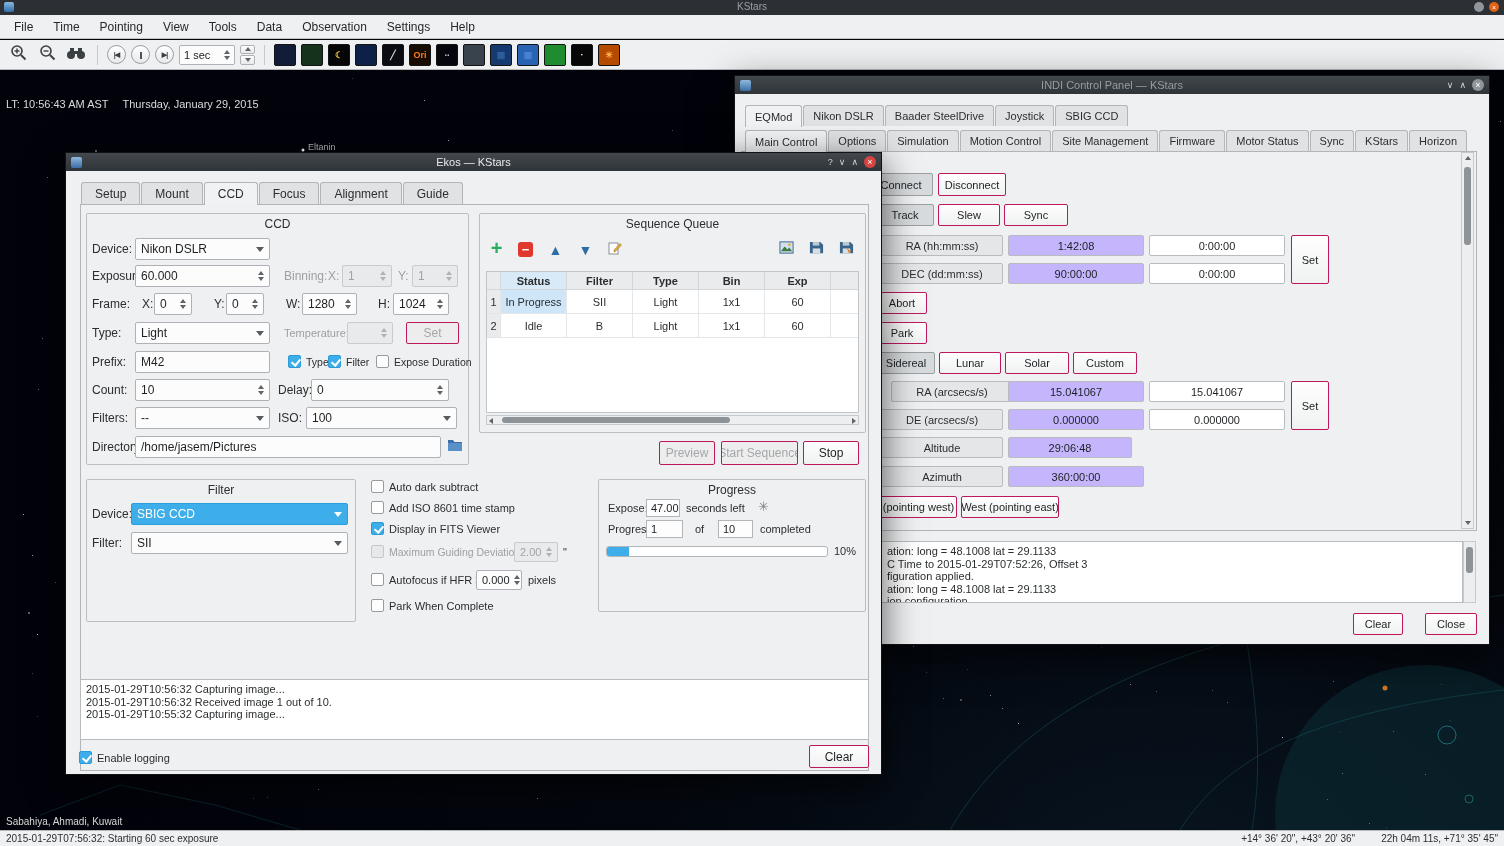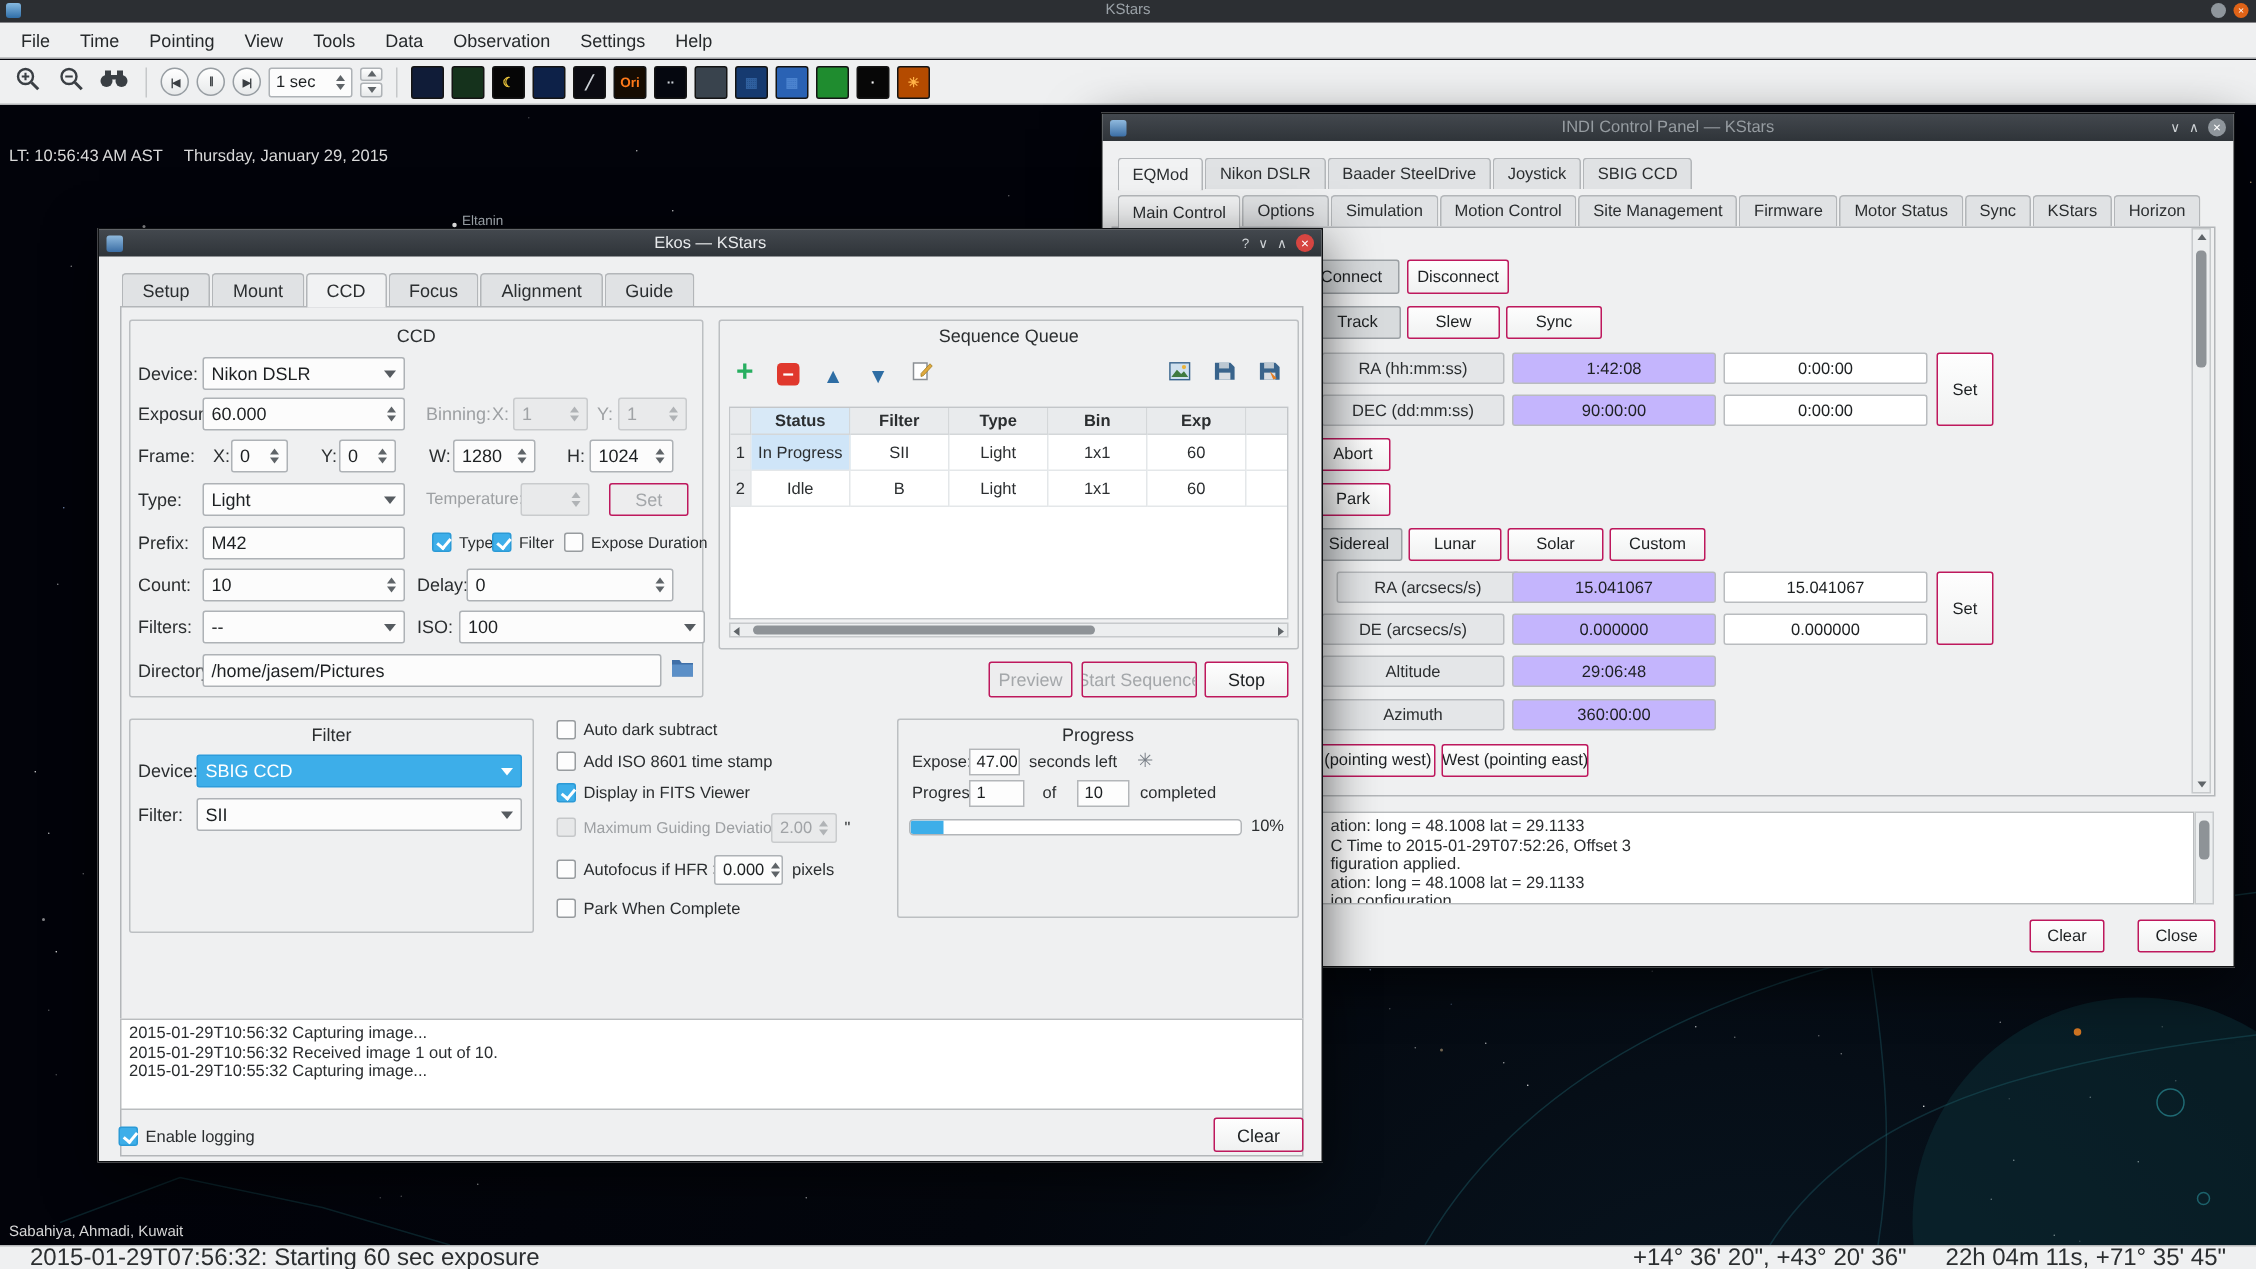--- a/index.html
+++ b/index.html
@@ -27,21 +27,21 @@
 .thumbs{display:flex;gap:5px;align-items:center}
 .thumb{width:22px;height:22px;border-radius:2px;border:1px solid #141414;display:flex;align-items:center;justify-content:center;font-size:9px;font-weight:bold}
 
 .sky{position:absolute;left:0;top:70px;width:1504px;height:760px;background:radial-gradient(1100px 760px at 78% 108%,#081520 0%,#04070e 48%,#02030a 100%)}
 .starfield{position:absolute;inset:0}
 .star{position:absolute;background:#fff;border-radius:50%}
 .lt-line{position:absolute;left:6px;top:28px;color:#dadada;font-size:11px;display:flex;gap:14px;white-space:nowrap}
 .star-label{position:absolute;color:#aeb6bd;font-size:9px}
 .loc-label{position:absolute;left:6px;top:746px;color:#d8d8d8;font-size:10px}
 
-.statusbar{position:absolute;left:0;bottom:0;width:100%;height:16px;background:#eff0f1;border-top:1px solid #b5b7b9;display:flex;align-items:center;font-size:16px;color:#2b2e30;padding:0 20px;z-index:40}
+.statusbar{position:absolute;left:0;bottom:0;width:100%;height:16px;background:#eff0f1;border-top:1px solid #b5b7b9;display:flex;align-items:center;font-size:10px;color:#2b2e30;padding:0 6px;z-index:40}
 .sb-spacer{flex:1}
 
 .window{position:absolute;background:#eff0f1;border:1px solid #101214;box-shadow:0 10px 34px rgba(0,0,0,.65)}
 .titlebar{height:18px;background:linear-gradient(#43484e,#2f3439);display:flex;align-items:center;position:relative;padding:0 5px}
 .ttext{position:absolute;left:0;right:0;text-align:center;font-size:11px;color:#e8eaec}
 .window.inactive .ttext{color:#969ca1}
 .win-icon{width:11px;height:11px;border-radius:2px;background:linear-gradient(#8fb9dd,#3b6ea5);z-index:1}
 .tb-ctrls{margin-left:auto;display:flex;gap:6px;align-items:center;z-index:1}
 .tb-glyph{font-size:9px;color:#cfd3d6}
 .close-dot{width:12px;height:12px;border-radius:50%;background:#d64541;color:#fff;font-size:9px;display:flex;align-items:center;justify-content:center}
@@ -477,21 +477,21 @@
       <div class="btn sm" style="left:338px;top:258px;width:64px;height:22px">Custom</div>
       <div class="ichip" style="left:156px;top:287px;width:122px;height:21px">RA (arcsecs/s)</div>
       <div class="ifield" style="left:273px;top:287px;width:136px;height:21px">15.041067</div>
       <div class="ifield" style="left:414px;top:287px;width:136px;height:21px;background:#fff">15.041067</div>
       <div class="btn sm" style="left:556px;top:287px;width:38px;height:49px">Set</div>
       <div class="ichip" style="left:146px;top:315px;width:122px;height:21px">DE (arcsecs/s)</div>
       <div class="ifield" style="left:273px;top:315px;width:136px;height:21px">0.000000</div>
       <div class="ifield" style="left:414px;top:315px;width:136px;height:21px;background:#fff">0.000000</div>
 
       <div class="ichip" style="left:146px;top:343px;width:122px;height:21px">Altitude</div>
-      <div class="ifield" style="left:273px;top:343px;width:136px;height:21px">29:06:48</div>
+      <div class="ifield" style="left:273px;top:343px;width:124px;height:21px">29:06:48</div>
       <div class="ichip" style="left:146px;top:372px;width:122px;height:21px">Azimuth</div>
       <div class="ifield" style="left:273px;top:372px;width:136px;height:21px">360:00:00</div>
 
       <div class="btn sm" style="left:120px;top:402px;width:102px;height:22px">East (pointing west)</div>
       <div class="btn sm" style="left:226px;top:402px;width:98px;height:22px">West (pointing east)</div>
 
       <div class="logbox" style="left:10px;top:447px;width:718px;height:62px">
         <div style="padding-left:136px">ation: long = 48.1008 lat = 29.1133</div>
         <div style="padding-left:136px">C Time to 2015-01-29T07:52:26, Offset 3</div>
         <div style="padding-left:136px">figuration applied.</div>
@@ -640,21 +640,21 @@
             <i class="u"></i>
             <i class="d"></i>
           </span>
         </div>
       <span class="fl" style="left:26px;top:236px">Filters:</span>
       <div class="combo" style="left:69px;top:236px;width:135px">
           <span>--</span>
           <span class="carr"></span>
         </div>
       <span class="fl" style="left:212px;top:236px">ISO:</span>
-      <div class="combo" style="left:240px;top:236px;width:164px">
+      <div class="combo" style="left:240px;top:236px;width:151px">
           <span>100</span>
           <span class="carr"></span>
         </div>
       <span class="fl" style="left:26px;top:265px">Directory:</span>
       <div class="input" style="left:69px;top:265px;width:306px">
           <span>/home/jasem/Pictures</span>
         </div>
       <div class="abs" style="left:379px;top:266px;width:20px;height:20px;display:flex;align-items:center;justify-content:center">
           <span><svg width="16" height="14" viewBox="0 0 16 14">
               <path d="M1 2 h5 l1.5 2 H15 v9 H1z" fill="#3f6fa8"></path>

